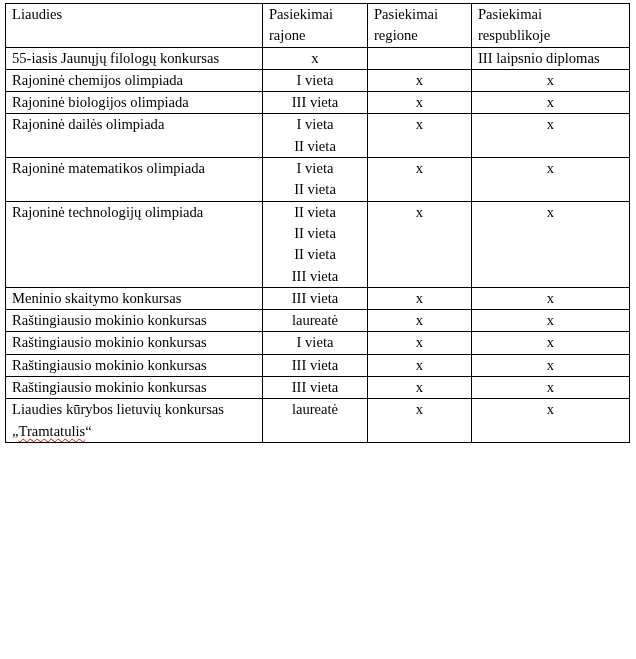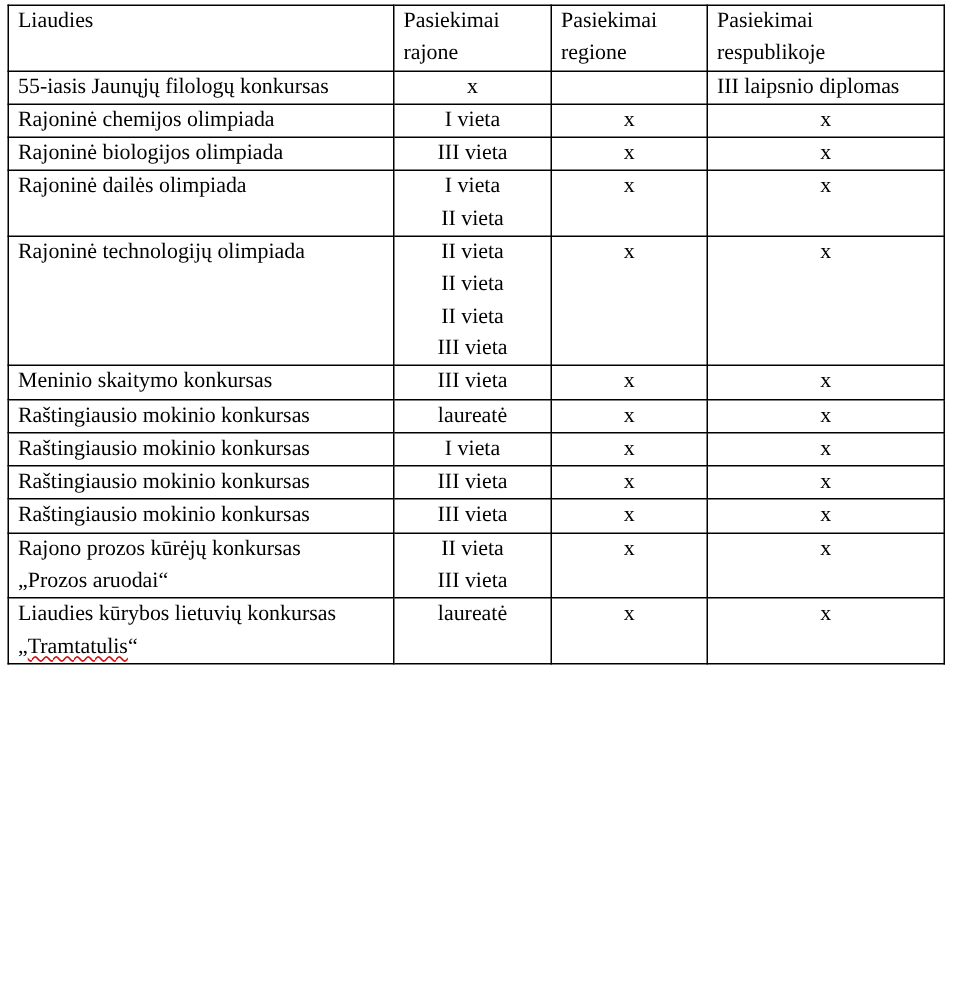--- a/index.html
+++ b/index.html
@@ -110,20 +110,35 @@
         </td>
         <td class="center">
           <span class="line">x</span>
         </td>
         <td class="center">
           <span class="line">x</span>
         </td>
       </tr>
       <tr>
         <td class="left">
+          <span class="line">Rajoninė matematikos olimpiada</span>
+        </td>
+        <td class="center">
+          <span class="line">I vieta</span>
+          <span class="line">II vieta</span>
+        </td>
+        <td class="center">
+          <span class="line">x</span>
+        </td>
+        <td class="center">
+          <span class="line">x</span>
+        </td>
+      </tr>
+      <tr>
+        <td class="left">
           <span class="line">Rajoninė technologijų olimpiada</span>
         </td>
         <td class="center">
           <span class="line">II vieta</span>
           <span class="line">II vieta</span>
           <span class="line">II vieta</span>
           <span class="line">III vieta</span>
         </td>
         <td class="center">
           <span class="line">x</span>
@@ -186,36 +201,20 @@
         </td>
         <td class="center">
           <span class="line">x</span>
         </td>
       </tr>
       <tr>
         <td class="left">
           <span class="line">Raštingiausio mokinio konkursas</span>
         </td>
         <td class="center">
-          <span class="line">III vieta</span>
-        </td>
-        <td class="center">
-          <span class="line">x</span>
-        </td>
-        <td class="center">
-          <span class="line">x</span>
-        </td>
-      </tr>
-      <tr>
-        <td class="left">
-          <span class="line">Rajono prozos kūrėjų konkursas</span>
-          <span class="line">„Prozos aruodai“</span>
-        </td>
-        <td class="center">
-          <span class="line">II vieta</span>
           <span class="line">III vieta</span>
         </td>
         <td class="center">
           <span class="line">x</span>
         </td>
         <td class="center">
           <span class="line">x</span>
         </td>
       </tr>
       <tr>

